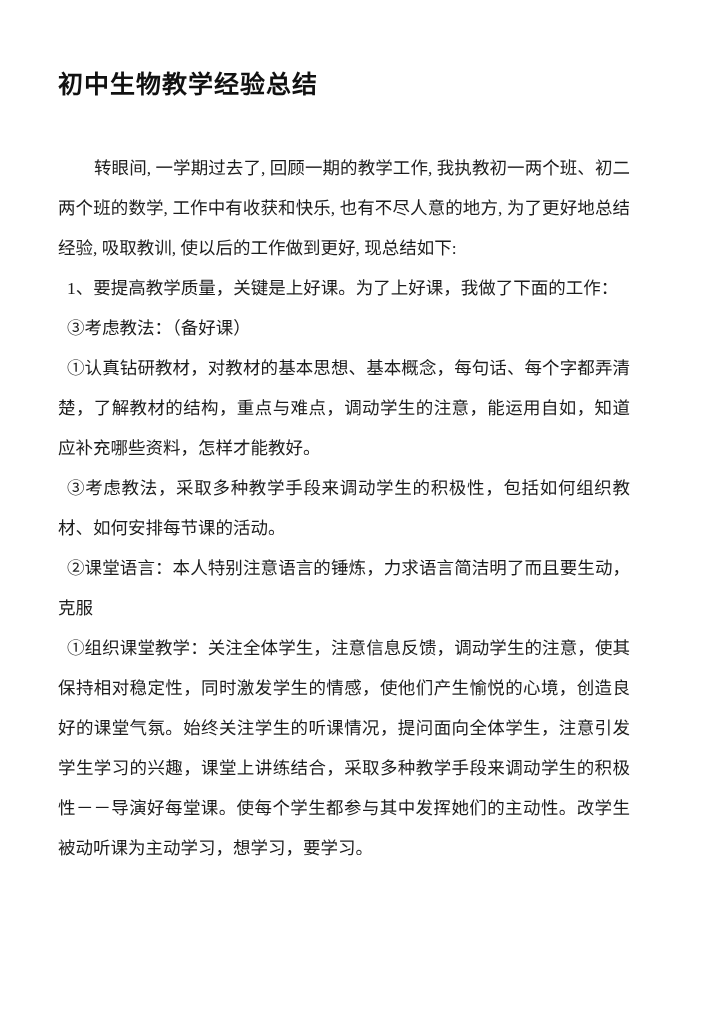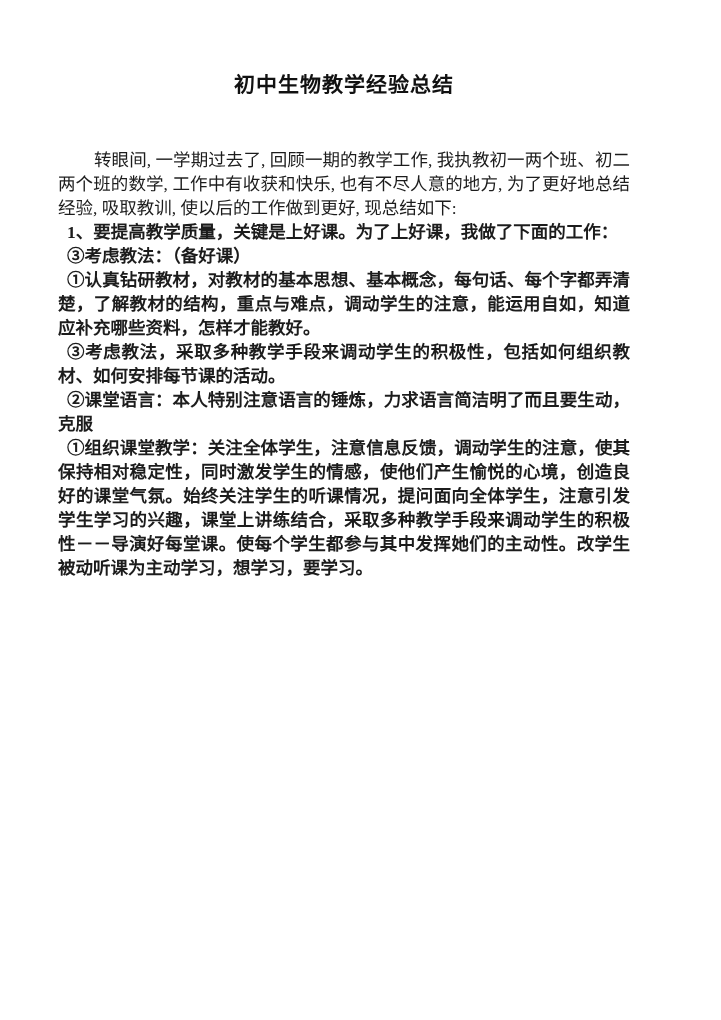--- a/index.html
+++ b/index.html
@@ -19,50 +19,49 @@
     color: #1c1c1c;
     -webkit-font-smoothing: antialiased;
   }
   .doc-body {
     position: absolute;
     left: 58px;
     top: 68px;
     width: 572px;
   }
   .doc-title {
-    font-size: 21px;
+    font-size: 25px;
     font-weight: bold;
-    text-align: center;
+    text-align: left;
     letter-spacing: 1px;
     line-height: 34px;
     margin: 0;
     padding: 0 0 0 0;
     color: #111111;
     white-space: nowrap;
   }
   .title-spacer {
     height: 46px;
   }
   .para {
     font-size: 17.5px;
-    line-height: 24px;
+    line-height: 40px;
     margin: 0;
     padding: 0;
     text-align: justify;
     text-justify: inter-ideograph;
     letter-spacing: 0px;
     word-break: break-all;
     color: #1c1c1c;
   }
   .para.indent-2 {
     text-indent: 36px;
   }
   .para.indent-1 {
     text-indent: 9px;
-    font-weight: bold;
   }
   
   .clip-bottom {
     overflow: hidden;
   }
 </style>
 </head>
 <body>
 
 <div class="page">

